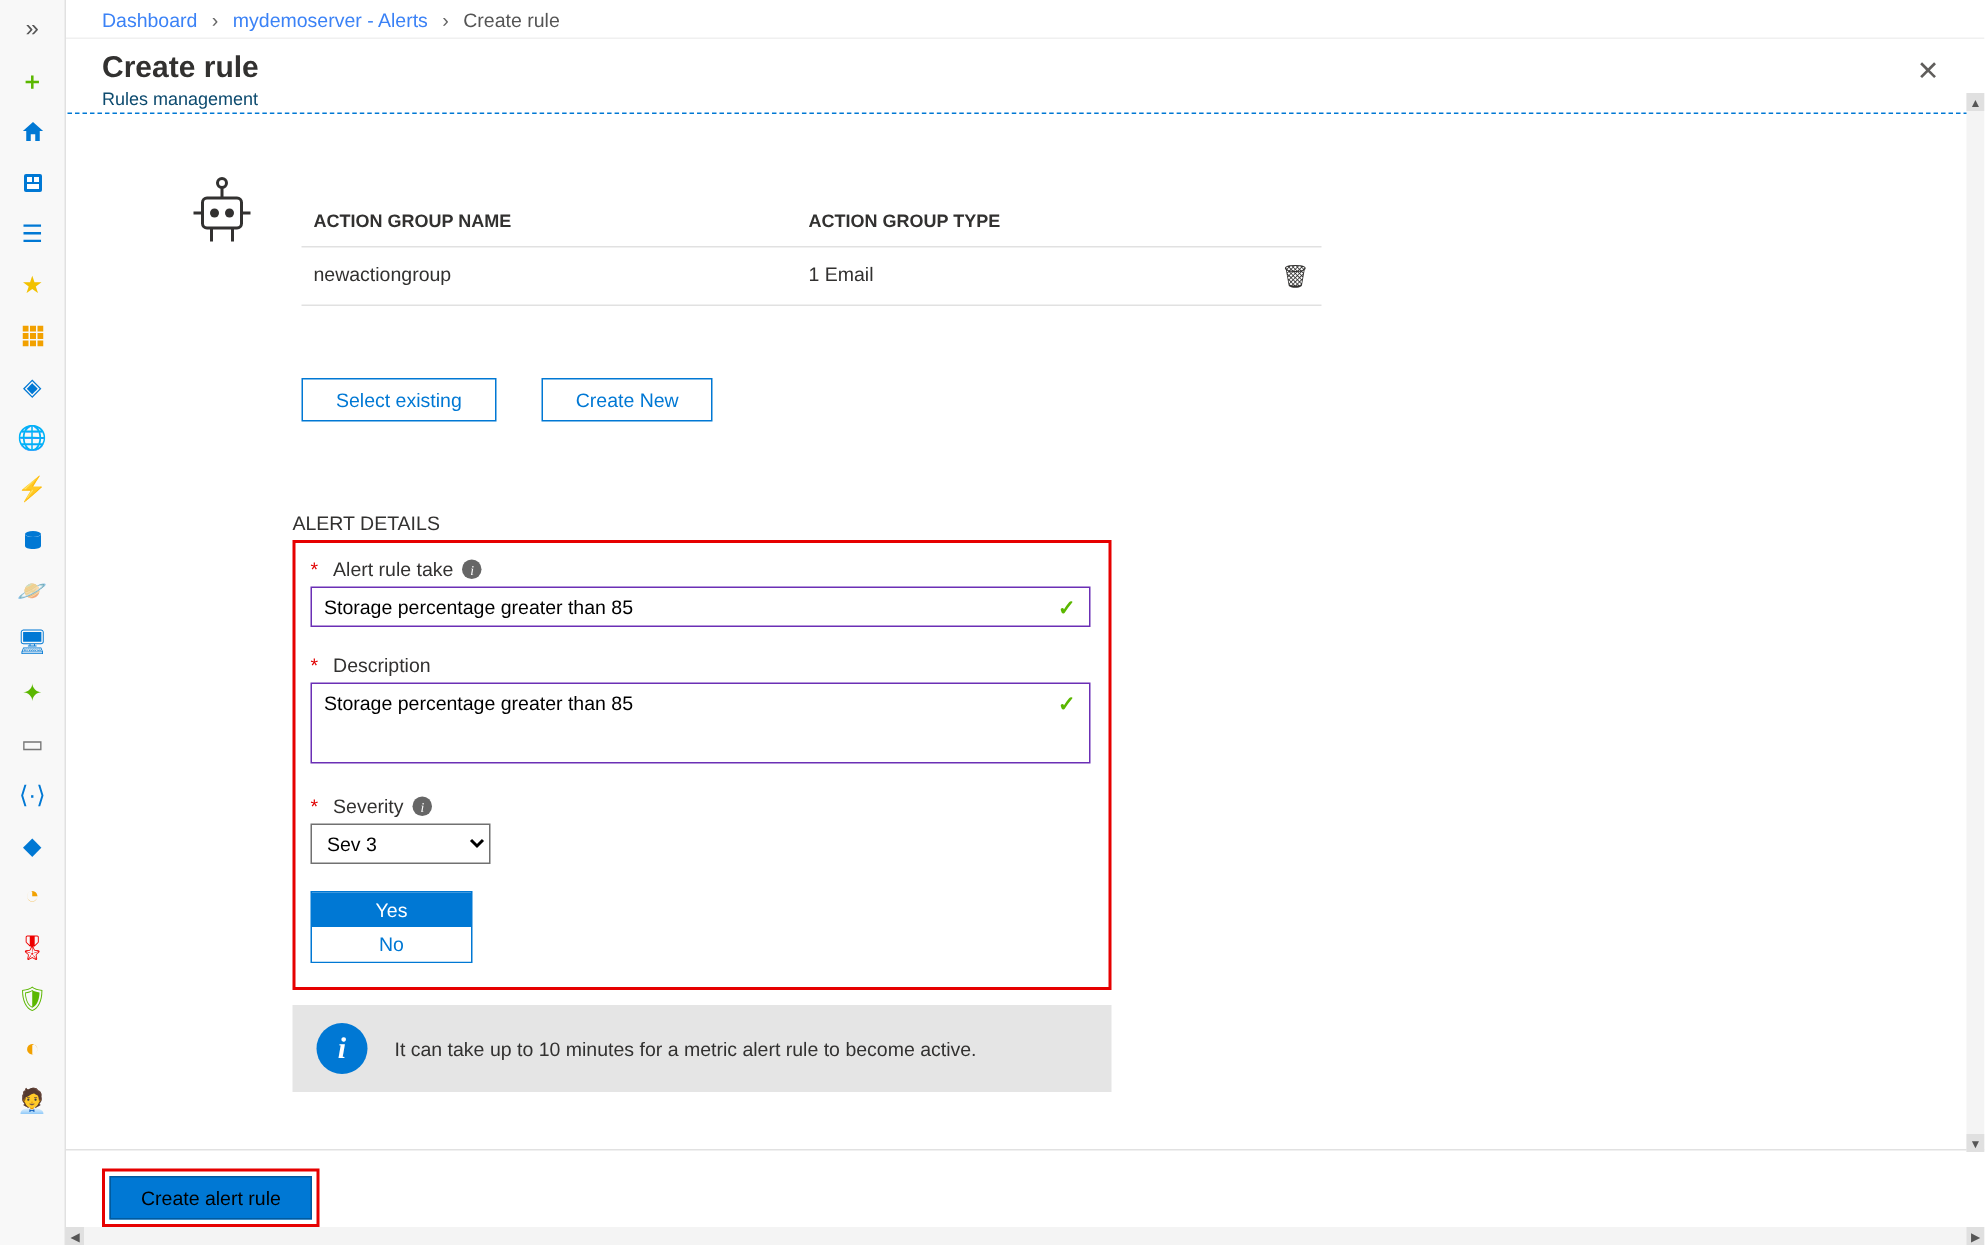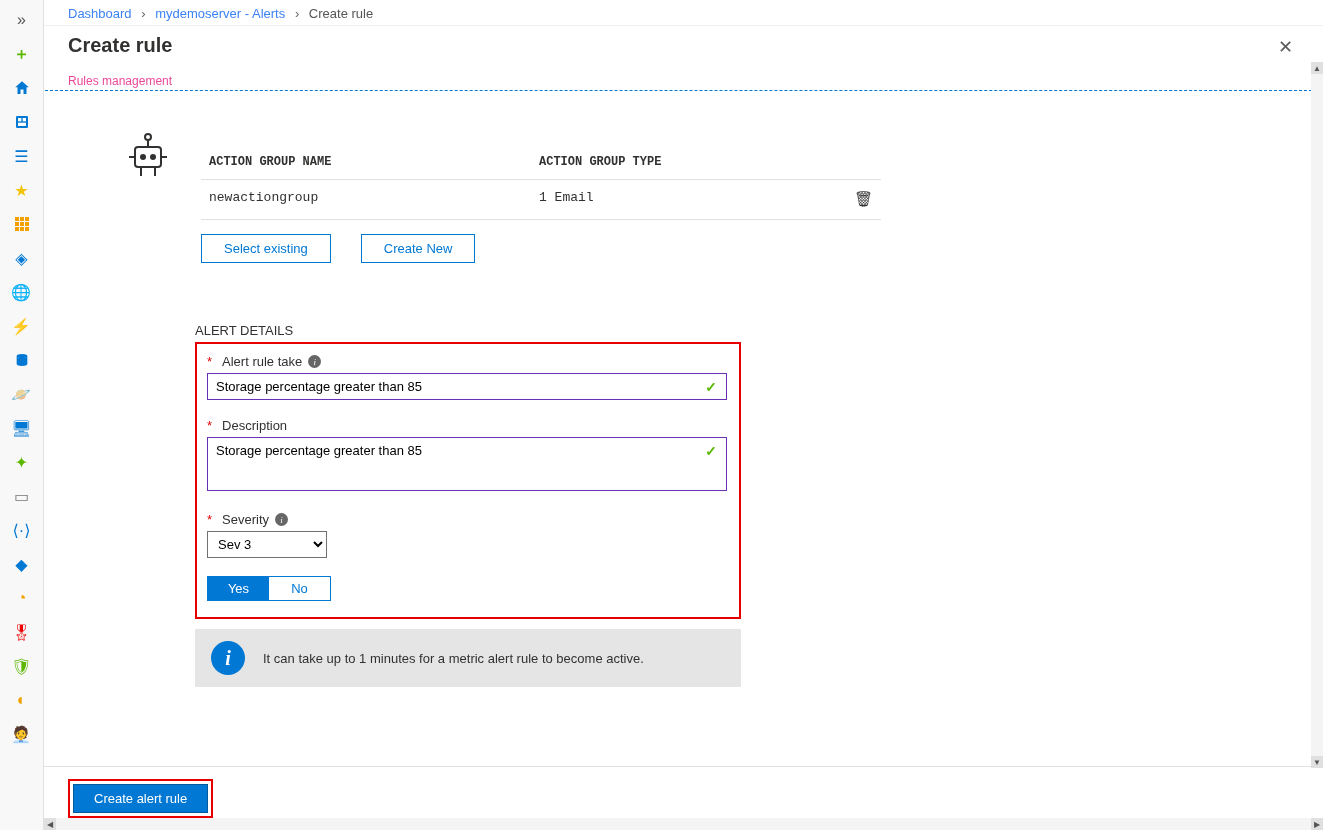--- a/index.html
+++ b/index.html
@@ -43,21 +43,21 @@
     border-bottom: 1px solid #f0f0f0;
   }
   .breadcrumb a { color: #3b82f6; text-decoration: none; }
   .breadcrumb .sep { color: #666; margin: 0 6px; }
   .breadcrumb .current { color: #555; }
   .header {
     display: flex; justify-content: space-between; align-items: flex-start;
     padding: 8px 24px 2px 24px;
   }
   .header h1 { margin: 0; font-size: 20px; font-weight: 600; }
-  .header .sub { font-size: 12px; color: #ec4899; margin-top: 17px; }
+  .header .sub { font-size: 12px; color: #0c4a6e; margin-top: 2px; }
   .close-x { font-size: 18px; color: #605e5c; cursor: pointer; padding: 4px 6px; line-height: 1; }
   .content-wrap {
     border-top: 1px dashed #0078d4;
     margin: 0 1px;
     flex: 1;
     overflow: auto;
     position: relative;
   }
   .content {
     padding: 40px 0 20px 0;
@@ -73,39 +73,39 @@
     width: 46px; flex-shrink: 0;
   }
   .section-body { flex: 1; }
   .sec-title { font-weight: 600; font-size: 13px; }
   .req { color: #e00000; margin-right: 4px; }
   .sec-desc { color: #555; margin-top: 6px; font-size: 13px; line-height: 1.5; max-width: 700px; }
   .sec-desc a { color: #0078d4; text-decoration: none; }
   .ag-table {
     margin-top: 14px;
     width: 680px;
-    font-family: Liberation Mono, monospace;
   }
   .ag-head, .ag-row {
     display: flex;
     padding: 10px 8px;
     border-bottom: 1px solid #e1e1e1;
   }
   .ag-head { font-weight: 600; font-size: 12px; }
   .ag-col-name { flex: 0 0 330px; }
   .ag-col-type { flex: 0 0 280px; }
   .ag-col-act { flex: 1; text-align: right; }
   .btn-row { margin-top: 14px; display: flex; gap: 30px; }
   .btn-outlined {
     border: 1px solid #0078d4;
     color: #0078d4;
     background: #fff;
     padding: 6px 22px;
     font-size: 13px;
     cursor: pointer;
+    margin-top: 34px;
   }
   .details-area {
     margin-top: 60px;
     padding: 0 60px 0 150px;
   }
   .alert-title { font-weight: 400; font-size: 13px; margin-bottom: 4px; }
   .red-box {
     border: 2px solid #e60000;
     padding: 10px 14px 16px 10px;
     width: 546px;
@@ -140,21 +140,21 @@
     color: #5bb700; font-weight: bold; font-size: 14px;
   }
   .sev-select {
     width: 120px;
     border: 1px solid #717171;
     padding: 4px 6px;
     font-size: 13px;
     background: #fff;
   }
   .toggle {
-    display: flex; border: 1px solid #0078d4; width: 124px;
+    display: flex; border: 1px solid #0078d4; width: 108px; flex-direction: column;
   }
   .toggle .tg {
     flex: 1; text-align: center; padding: 4px 0; font-size: 13px; cursor: pointer;
   }
   .toggle .tg.active { background: #0078d4; color: #fff; }
   .toggle .tg.inactive { background: #fff; color: #0078d4; }
   .info-banner {
     margin-top: 10px;
     width: 546px;
     background: #e5e5e5;
@@ -173,21 +173,21 @@
     padding: 12px 24px;
     position: relative;
   }
   .create-btn-wrap {
     border: 2px solid #e60000;
     display: inline-block;
     padding: 3px;
   }
   .create-btn {
     background: #0078d4;
-    color: #ffffff;
+    color: #000000;
     border: 1px solid #005a9e;
     padding: 6px 20px;
     font-size: 13px;
     cursor: pointer;
   }
   .trash { cursor: pointer; font-size: 15px; }
   .scroll-right {
     position: absolute; right: 0; top: 62px; bottom: 62px; width: 12px; background: #f4f4f4;
   }
   .scroll-btn { width:12px; height:12px; background:#e0e0e0; display:flex;align-items:center;justify-content:center;font-size:8px;color:#555;}
@@ -342,21 +342,21 @@
             <div class="toggle">
               <div class="tg active">Yes</div>
               <div class="tg inactive">No</div>
             </div>
           </div>
         </div>
       </div>
 
       <div class="info-banner">
         <div class="info-circle">i</div>
-        <div>It can take up to 1 minutes for a metric alert rule to become active.</div>
+        <div>It can take up to 10 minutes for a metric alert rule to become active.</div>
       </div>
     </div>
   </div>
 
   <div class="footer">
     <span class="create-btn-wrap">
       <button class="create-btn">Create alert rule</button>
     </span>
   </div>
 </div>

